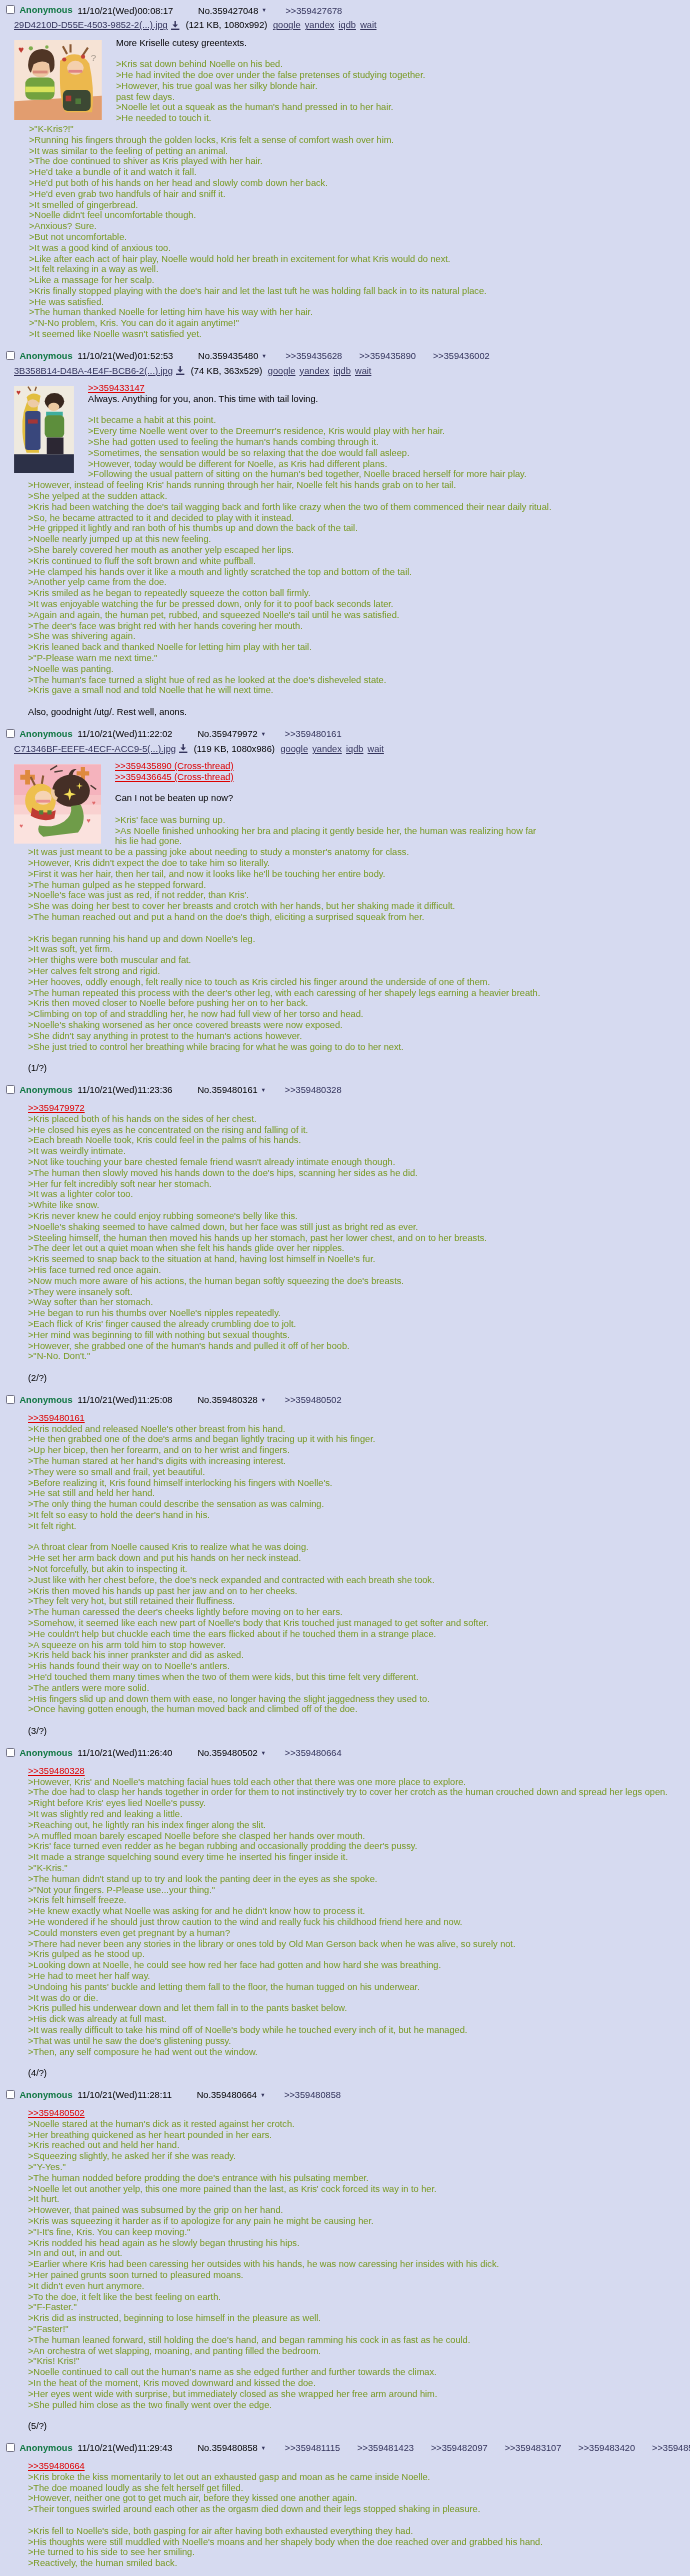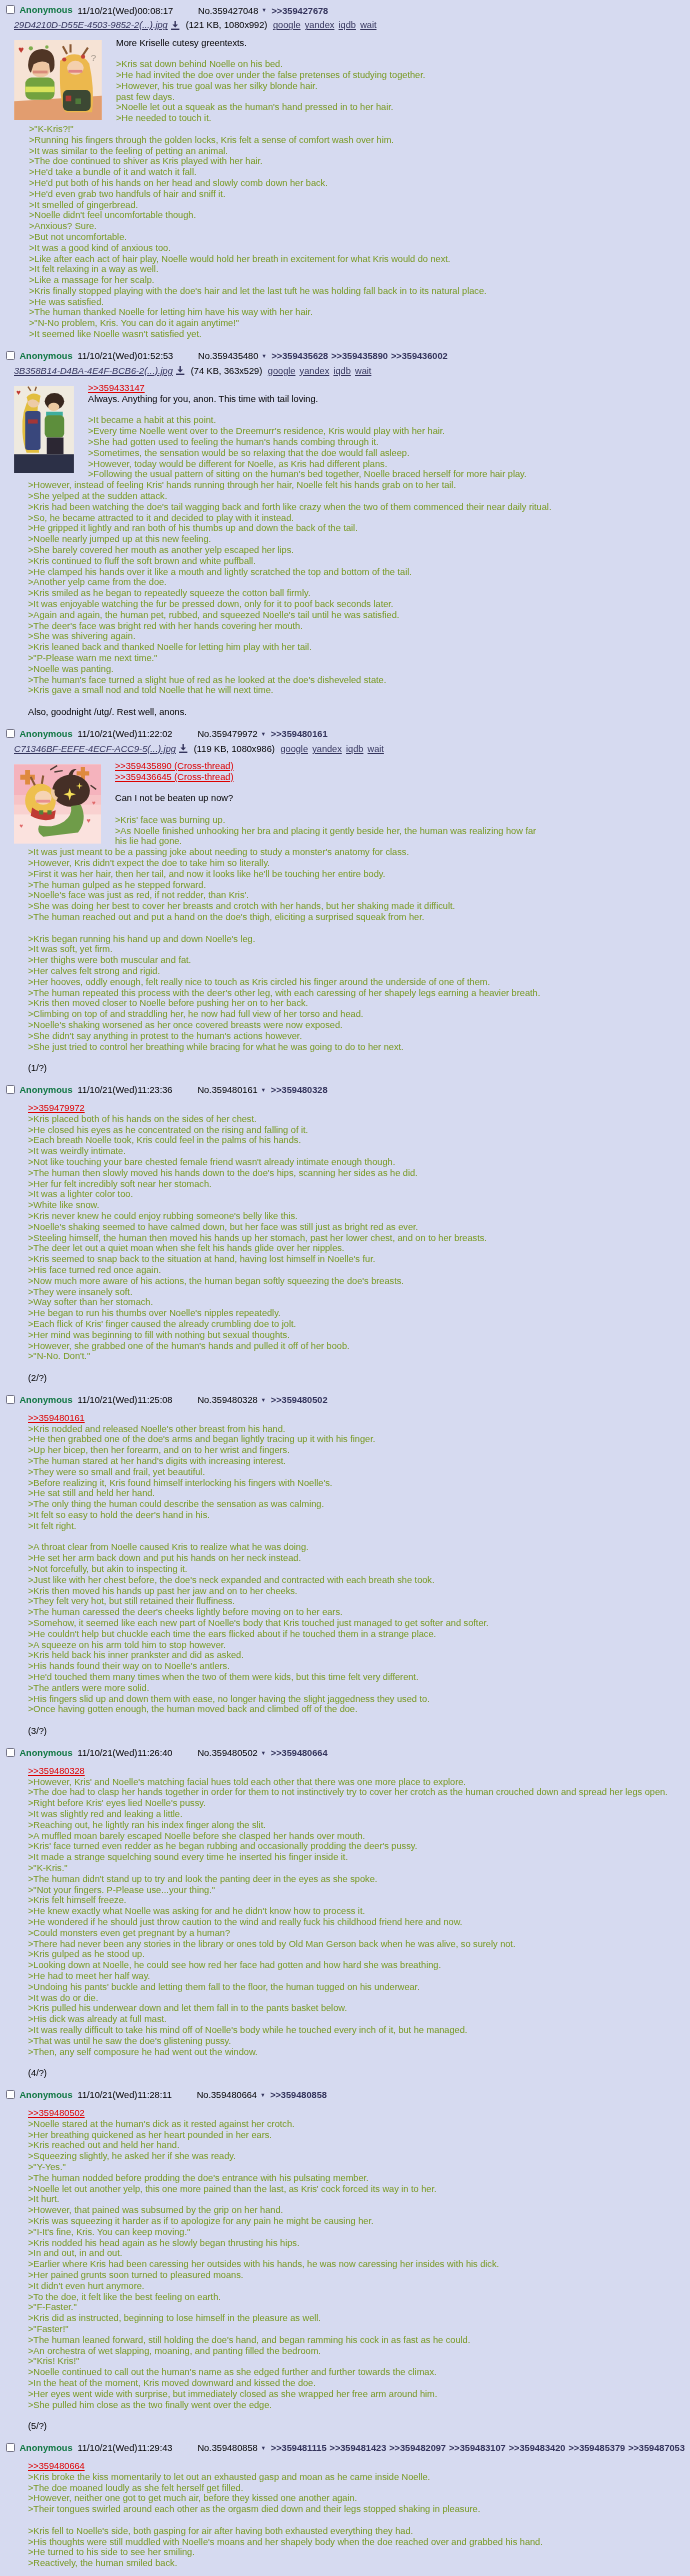--- a/index.html
+++ b/index.html
@@ -13,23 +13,23 @@
     font-size:9.2px; width:691px; padding:2.8px 0 42px 0;
   }
   .post{clear:both; margin:0 0 8.4px 0; padding-top:1.4px;}
   .post-header{margin-left:5.6px; line-height:12.6px; white-space:nowrap;}
   .checkbox{display:inline-block; width:7px; height:7px; background:#ffffff;
     border:0.7px solid #767689; border-radius:1.4px; margin-right:4.9px; vertical-align:-0.7px;}
   .name{color:var(--name); font-weight:bold;}
   .datetime{margin-left:4.9px;}
   .postnum{margin-left:4.9px; color:var(--text); text-decoration:none;padding-left:20px;}
   .menu-arrow{color:var(--link); font-size:6.3px; margin:0 2.8px 0 4.2px; vertical-align:1.4px; cursor:pointer;}
-  .backlink{color:var(--link); text-decoration:none; margin-left:3px;font-weight:bold;}
+  .backlink{color:var(--link); text-decoration:none; margin-left:17px;}
   .file-line{margin:2.1px 0 0 14px; line-height:12px;}
-  .filename{color:var(--link); text-decoration:underline;font-style:italic;}
+  .filename{color:var(--link); text-decoration:underline;}
   .dl-icon{margin:0 2.1px 0 3.5px; vertical-align:-1.4px;}
   .file-meta{margin:0 1.4px;}
   .file-service{color:var(--link); text-decoration:underline; margin-left:4.2px;}
   .post-content{overflow:visible;}
   .thumb-link{float:left; margin:2.8px 14px 3.5px 14px; display:block; line-height:0;}
   blockquote.post-body{margin:6.3px 14px 6.3px 28px; padding:0;}
   blockquote.post-body.op{margin-left:29px;}
   .line{line-height:10.8px; min-height:10.8px;}
   .green{color:var(--green);}
   .quotelink{color:var(--qlink); text-decoration:underline;}

